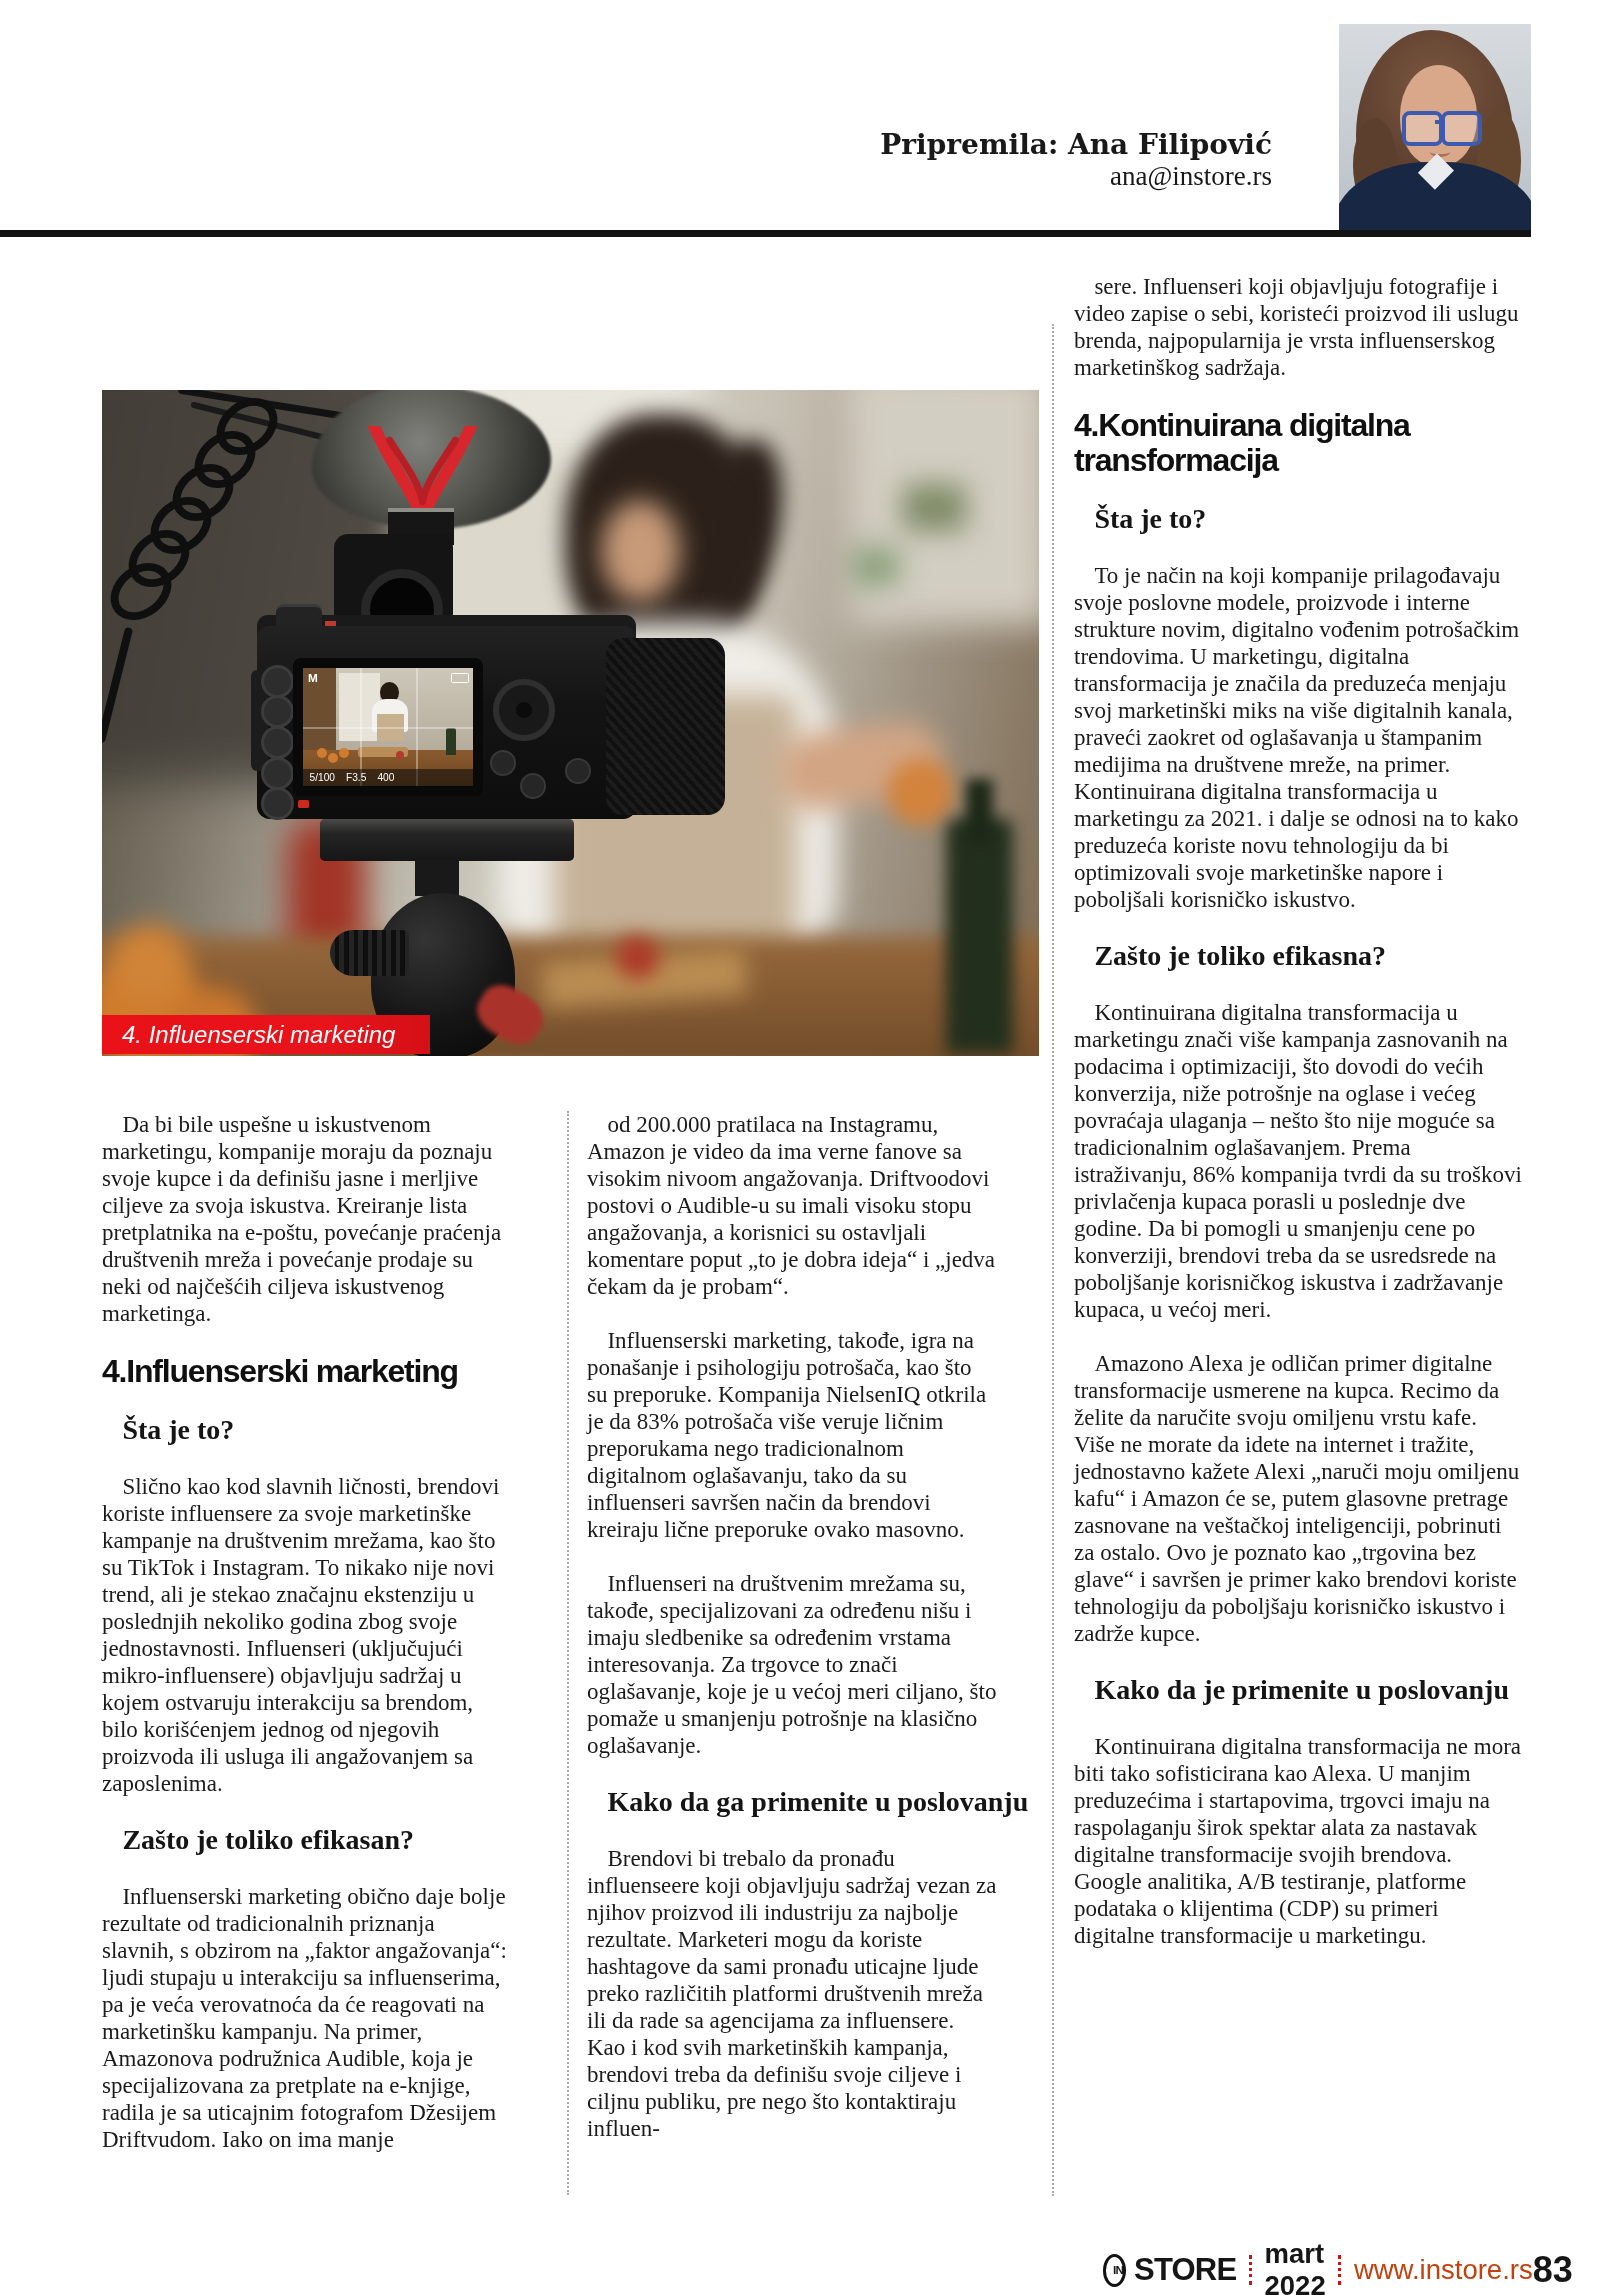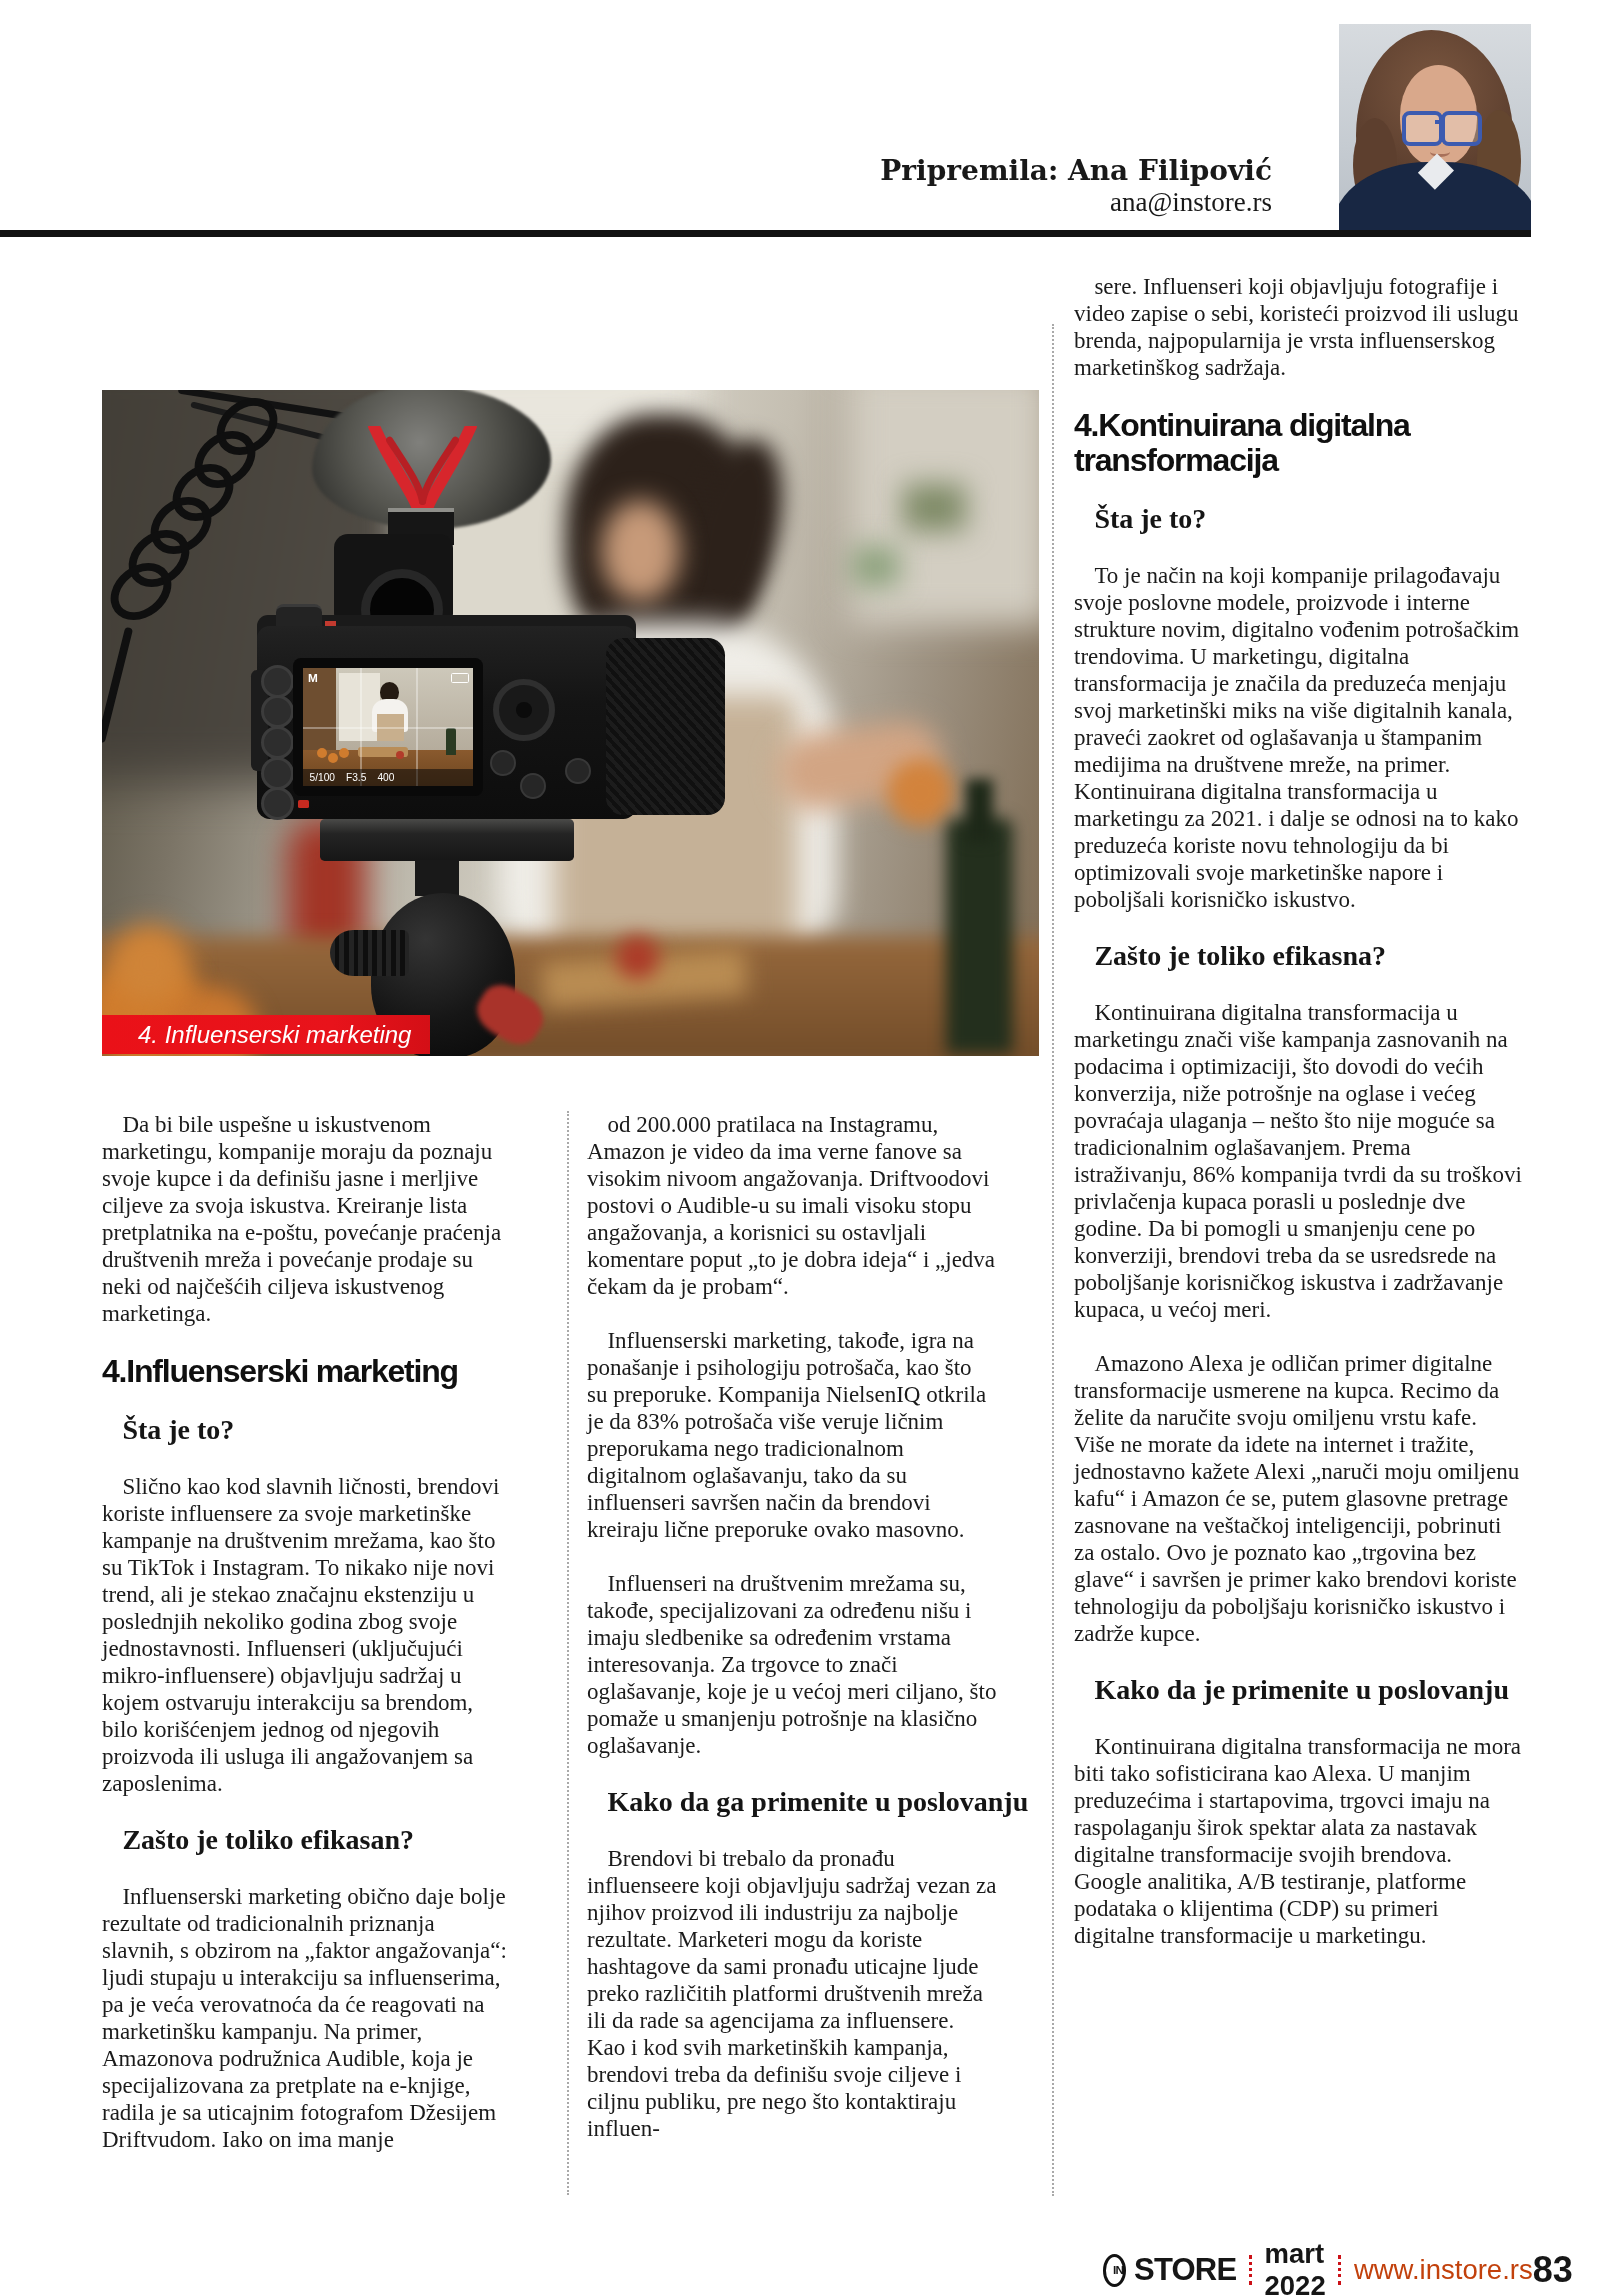--- a/index.html
+++ b/index.html
@@ -1,20 +1,20 @@
 <!DOCTYPE html>
 <html style="font-size:12.6px"><head>
 <meta charset="utf-8">
 <style>
   html,body{margin:0;padding:0;background:#ffffff;}
   .page{position:relative;width:1623px;height:2295px;background:#ffffff;overflow:hidden;
         font-family:"Liberation Serif", serif;color:#1c1c1c;}
 
   
-  .credit{position:absolute;top:128px;left:707px;width:565px;text-align:right;margin-top:26px;}
+  .credit{position:absolute;top:128px;left:707px;width:565px;text-align:right;}
   .credit-name{font-family:"DejaVu Serif", serif;font-weight:bold;font-size:28px;line-height:33px;color:#191919;}
   .credit-email{font-family:"Liberation Serif", serif;font-size:27px;line-height:31px;color:#191919;}
   .header-rule{position:absolute;left:0;top:230px;width:1531px;height:7px;background:#121212;}
 
   .author-photo{position:absolute;left:1339px;top:23.6px;width:192px;height:207px;overflow:hidden;
                 background:linear-gradient(180deg,#d7dbdf 0%,#c5cbd1 60%,#b8bfc6 100%);}
   .ap-hair{position:absolute;left:17.3px;top:6.3px;width:157px;height:182px;
            background:radial-gradient(circle at 50% 32%,#7b5740 0%,#5f4130 55%,#4c3224 100%);
            border-radius:48% 52% 42% 58% / 58% 58% 42% 42%;}
   .ap-lockL{position:absolute;left:14px;top:94px;width:44px;height:94px;background:#5d3f2e;border-radius:50%;}
@@ -87,21 +87,21 @@
   .redlever{left:375px;top:600px;width:66px;height:49px;background:#a9332a;border-radius:40%;transform:rotate(32deg);filter:blur(2.4px);}
   .coil{width:50px;height:35px;border:8.6px solid #0f0f0f;border-radius:50%;transform:rotate(-38deg);}
   .cable1{left:75px;top:12.6px;width:212px;height:7px;background:#121212;border-radius:3.9px;transform:rotate(9deg);}
   .cable2{left:86px;top:35px;width:196px;height:6.3px;background:#1a1a1a;border-radius:3.9px;transform:rotate(14deg);}
   .cable3{left:9.4px;top:236px;width:7.9px;height:118px;background:#101010;border-radius:3.9px;transform:rotate(14deg);}
   .mountsvg{position:absolute;left:250px;top:36px;}
 
   
   .caption{position:absolute;left:0;bottom:1.6px;width:328px;height:39px;
      background:linear-gradient(90deg,#ea1118 0%,#e8131b 70%,#d40f16 100%);
-     display:flex;align-items:center;padding-left:36px;box-sizing:border-box;}
+     display:flex;align-items:center;padding-left:20px;box-sizing:border-box;}
   .caption span{font-family:"Liberation Sans",sans-serif;font-style:italic;font-size:24px;color:#ffffff;}
 
   
   .col{position:absolute;}
   .col1{left:102px;top:1111px;width:405px;}
   .col2{left:587px;top:1111px;width:410px;}
   .col3{left:1074px;top:273px;width:449px;}
   p.body{font-size:23px;line-height:27px;margin:0 0 27px 0;text-indent:20.4px;color:#1b1b1b;}
   h2.section{font-family:"Liberation Sans",sans-serif;font-weight:bold;font-size:32px;line-height:35px;
      letter-spacing:-1.2px;color:#101010;margin:4.7px 0 25px 0;}

